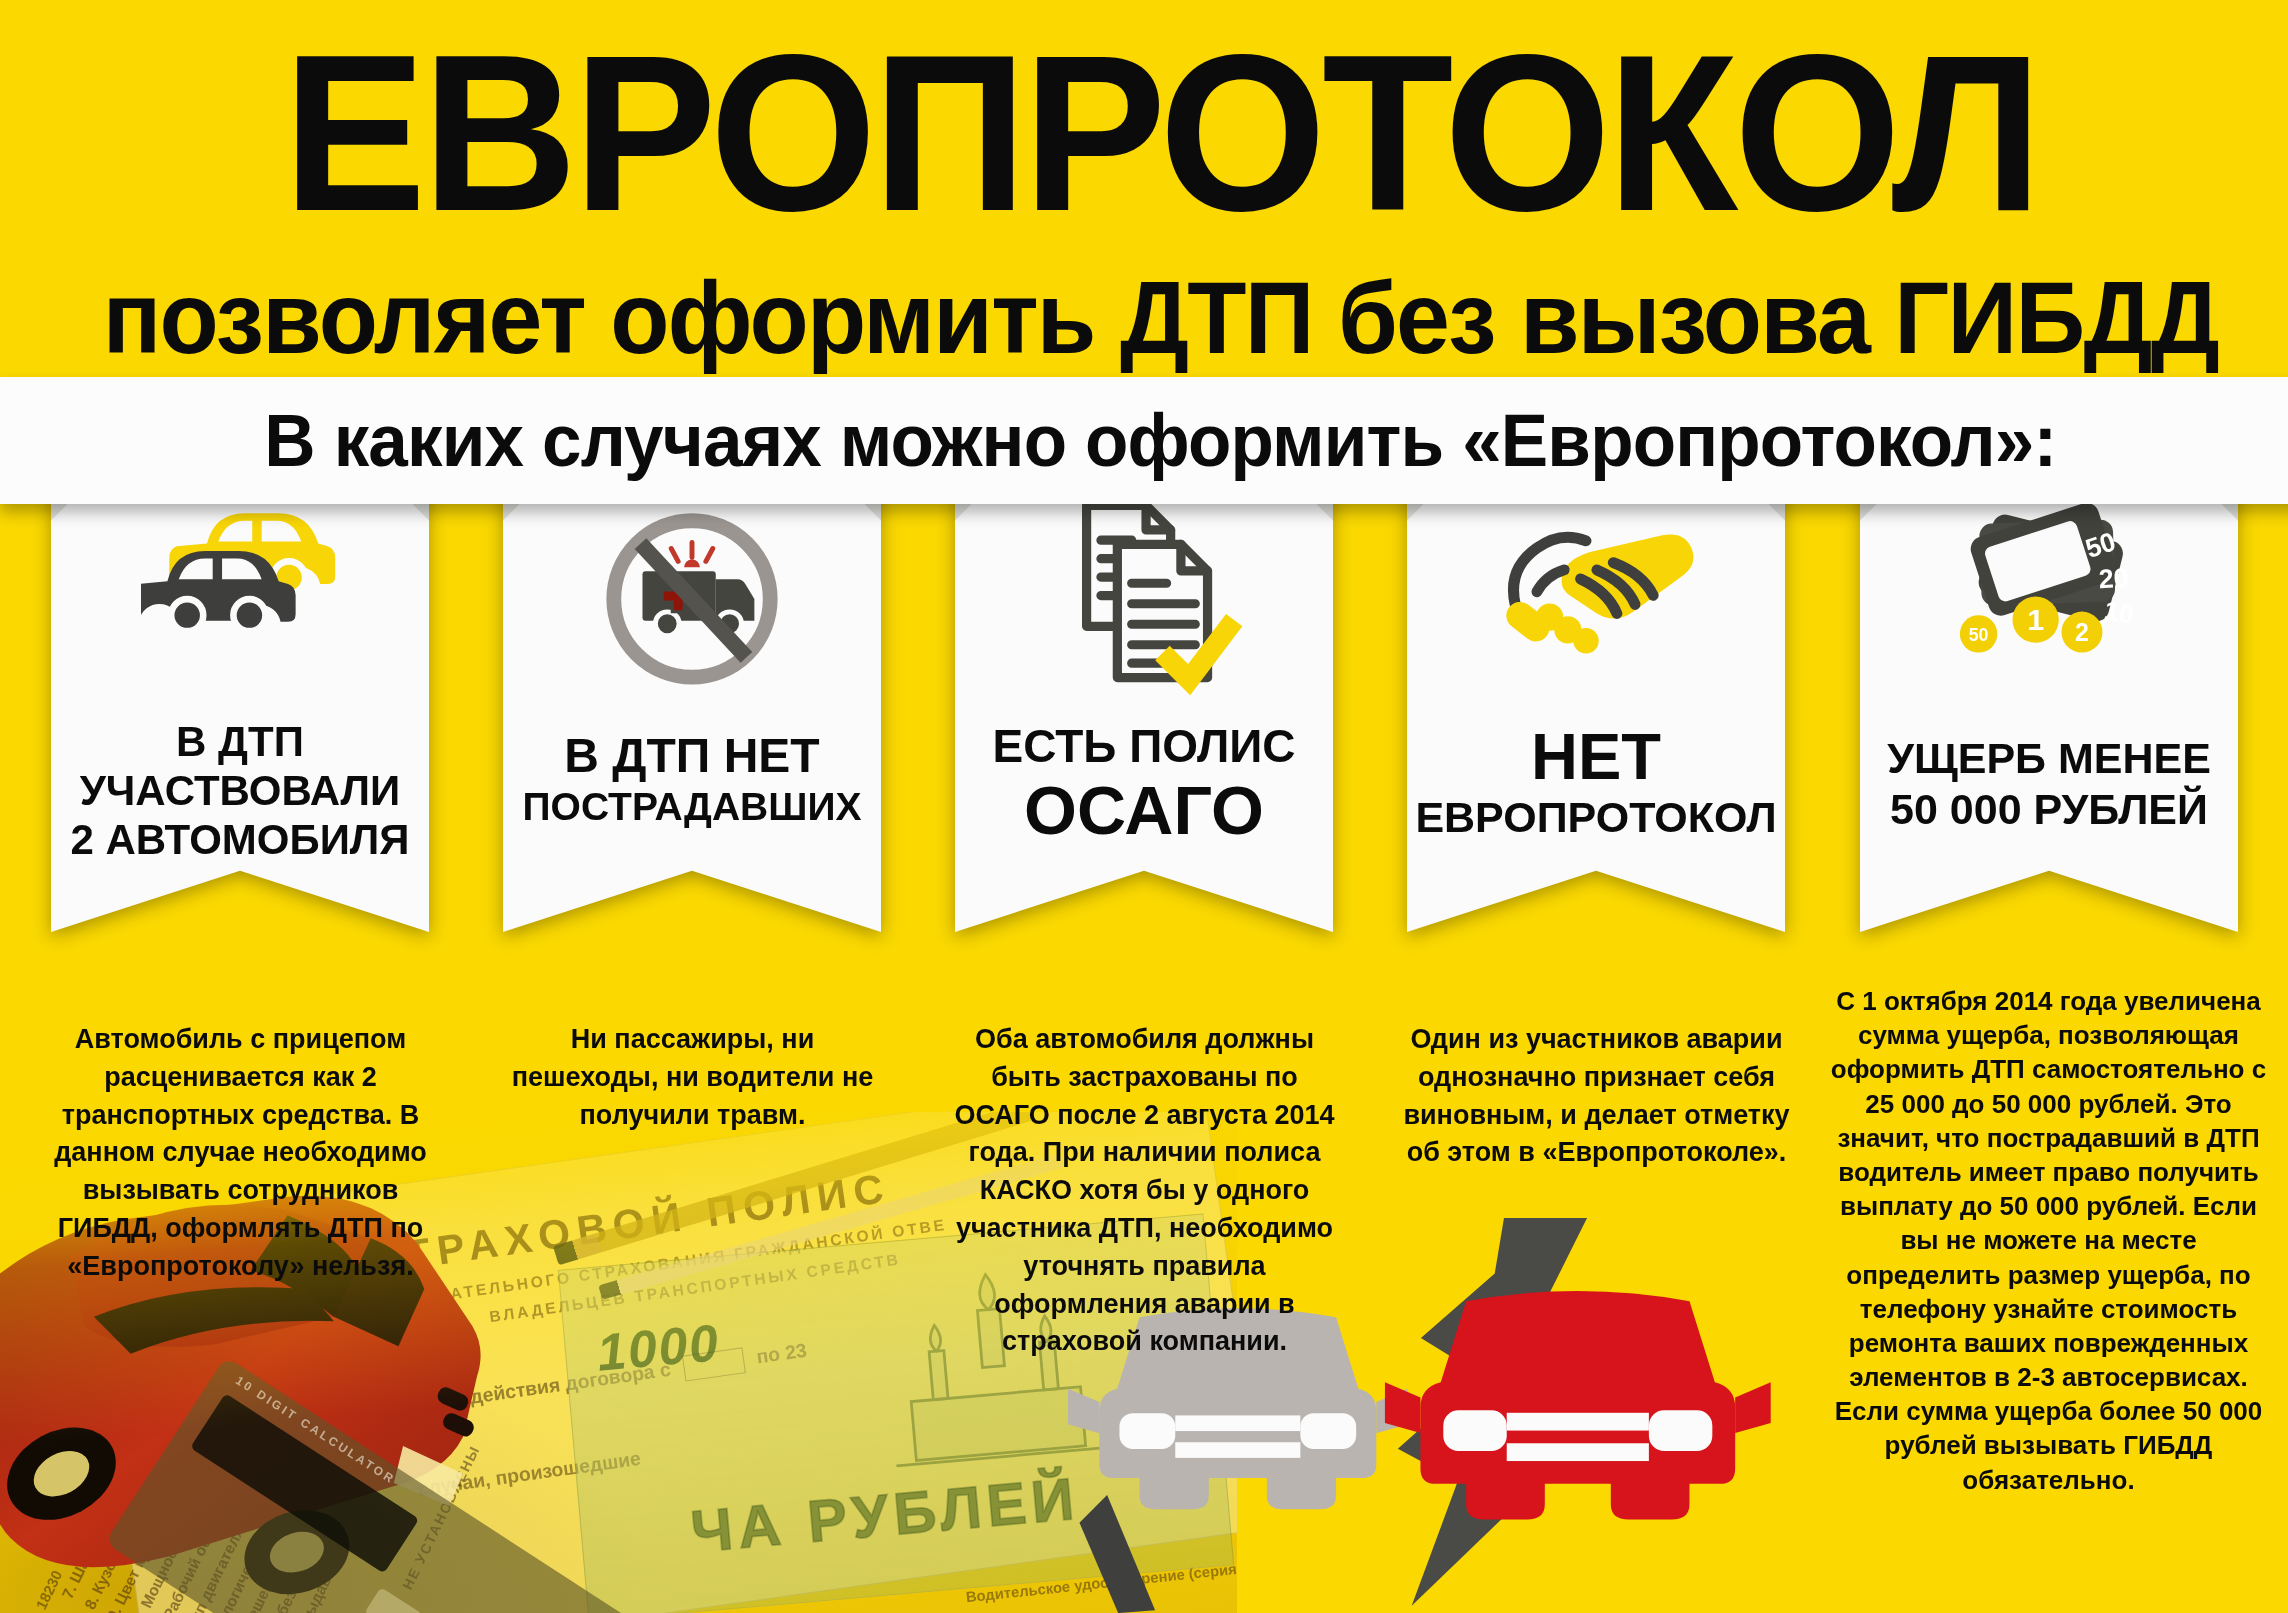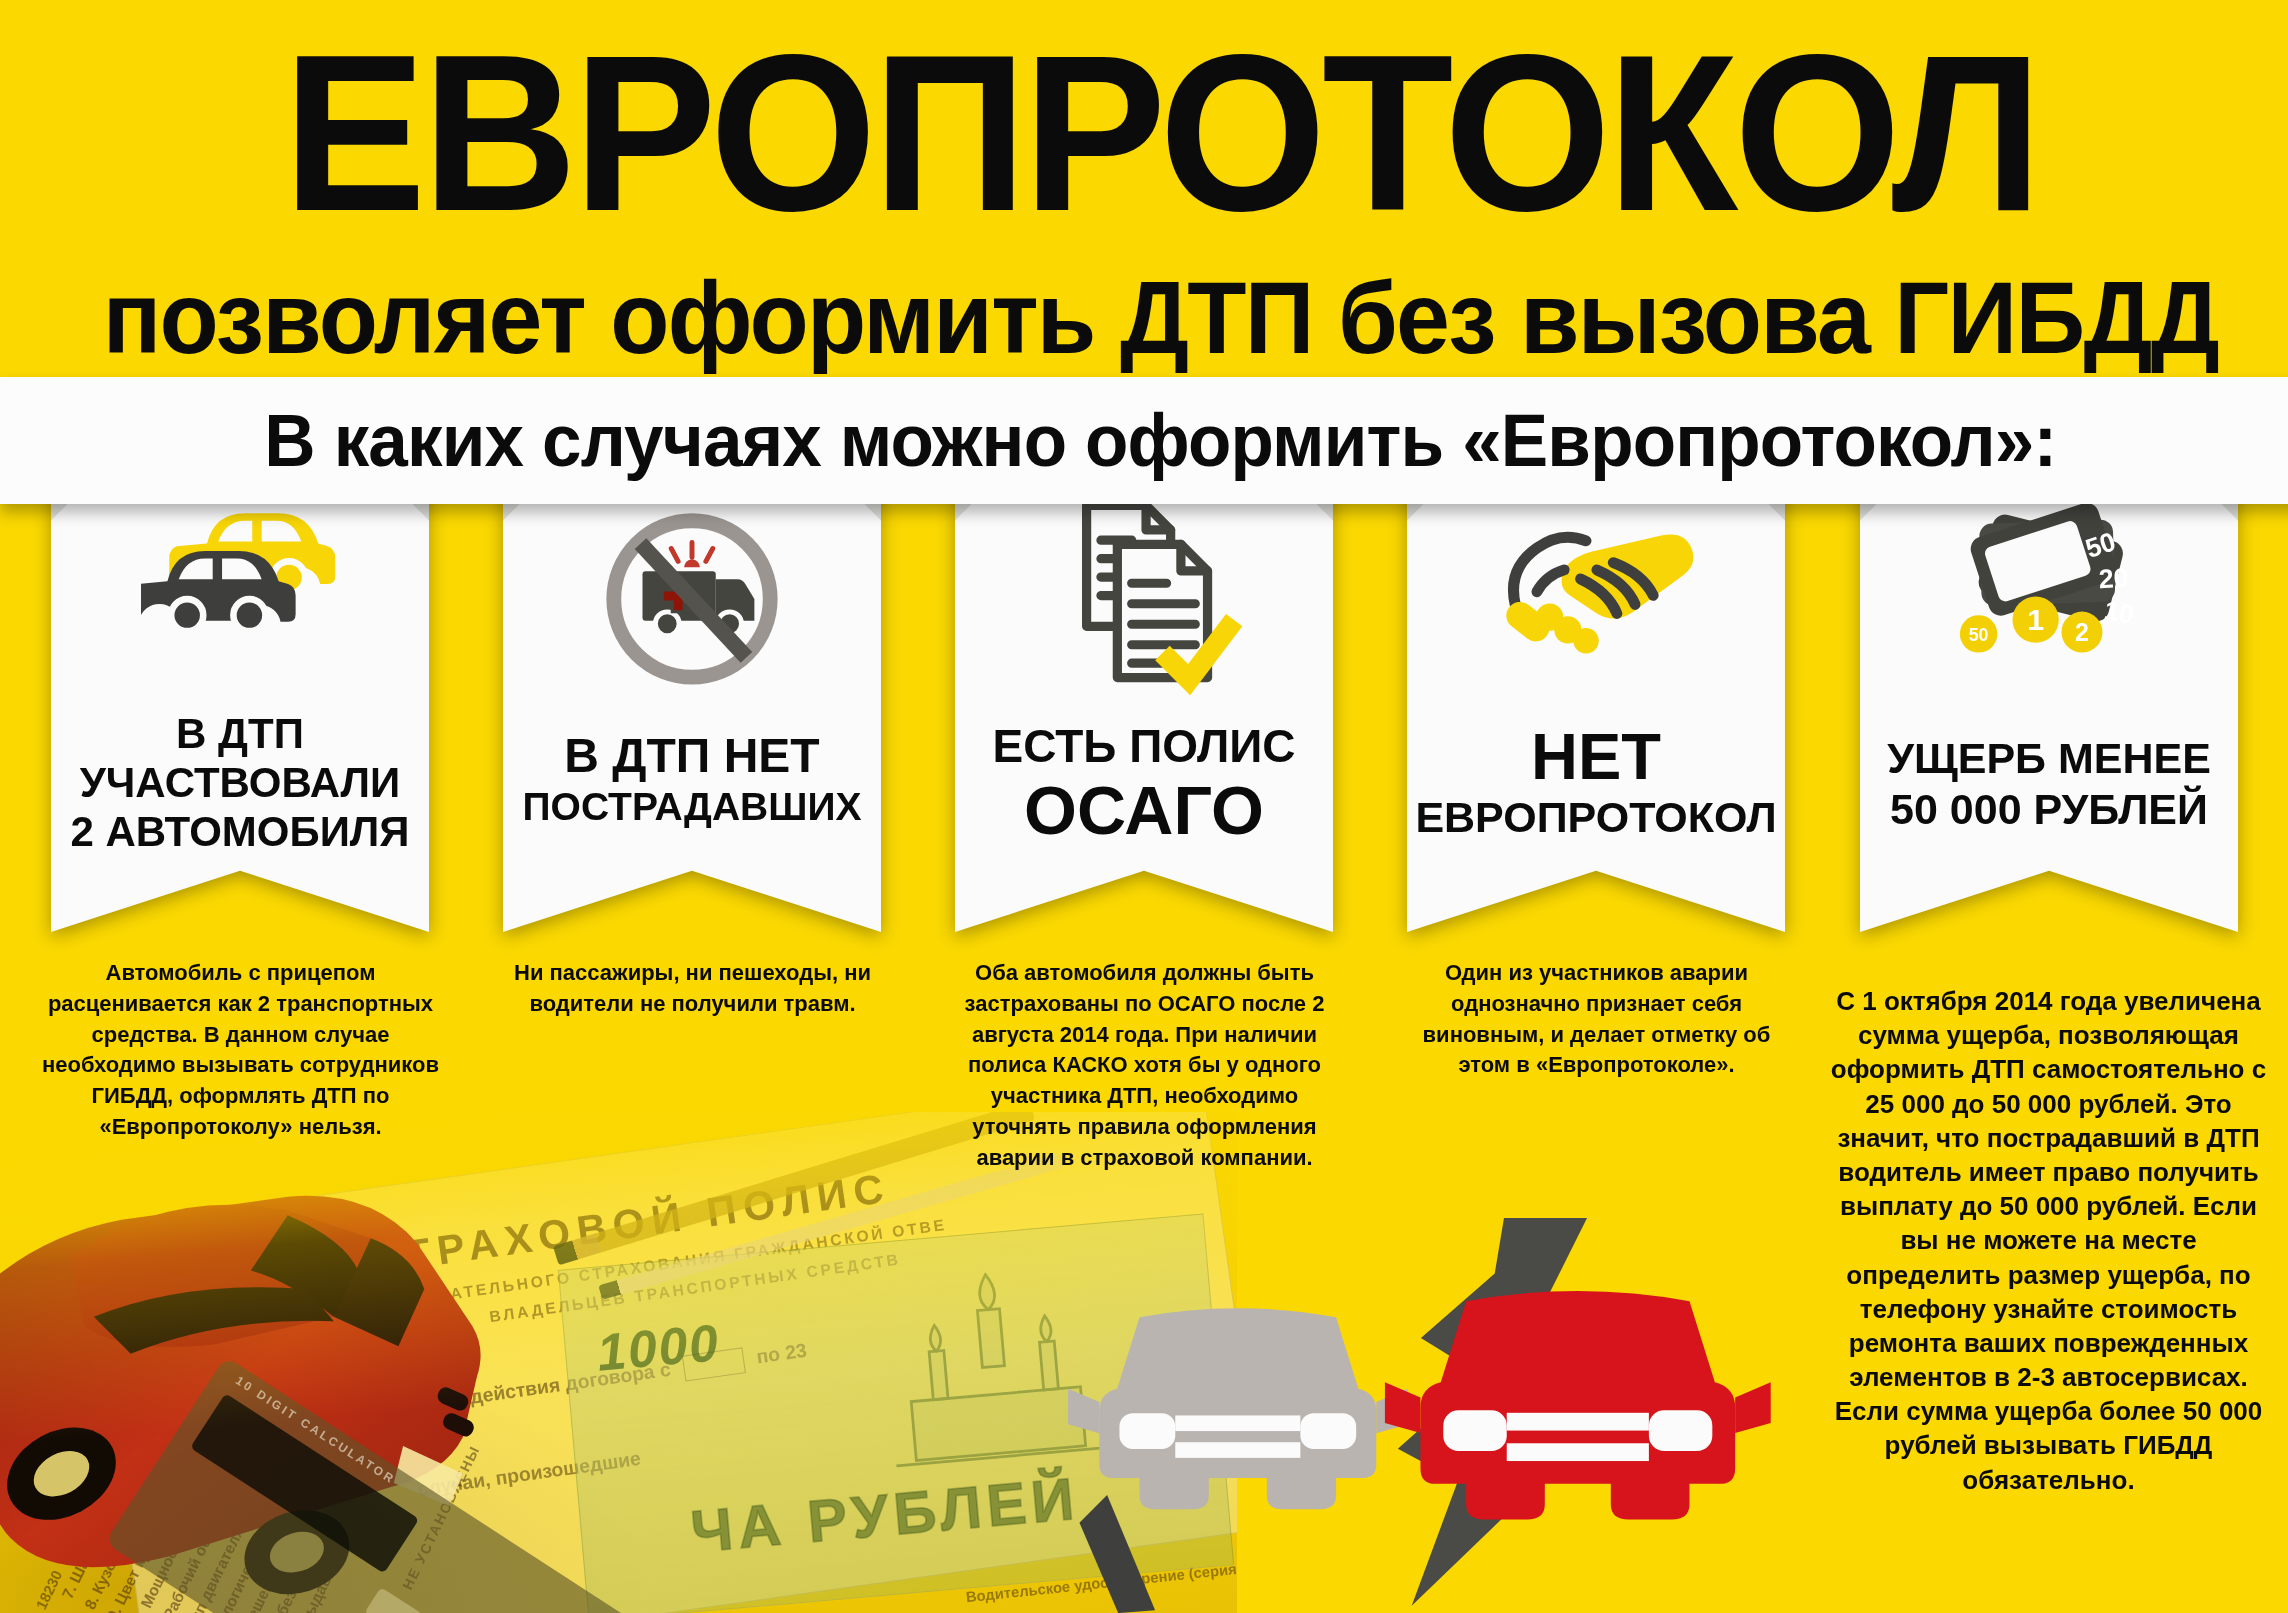--- a/index.html
+++ b/index.html
@@ -32,27 +32,27 @@
   .curl-l,.curl-r{position:absolute; top:24px; width:18.5px; height:18.5px; background:#D9D9D5; opacity:.85;}
   .curl-l{left:0; clip-path:polygon(0 0,100% 0,0 100%);}
   .curl-r{right:0; clip-path:polygon(0 0,100% 0,100% 100%);}
   .icon{position:absolute; left:50%; transform:translateX(-50%);}
   .r1 .icon{top:24px; width:198px}
   .r2 .icon{top:20px; width:198px}
   .r3 .icon{top:13px; width:205px}
   .r4 .icon{top:41px; width:209px}
   .r5 .icon{top:24px; width:205px}
   .rtitle{position:absolute; left:0; width:100%; text-align:center; line-height:1.17;}
-  .r1 .rtitle{bottom:76px}.r2 .rtitle{bottom:102px}.r3 .rtitle{bottom:85px}
+  .r1 .rtitle{bottom:68px}.r2 .rtitle{bottom:102px}.r3 .rtitle{bottom:85px}
   .r4 .rtitle{bottom:90px}.r5 .rtitle{bottom:98px}
   .fs42{font-size:39px}.fs46{font-size:42px}.fs47{font-size:43px}.fs50{font-size:46px}
   .fs52{font-size:48px}.fs70{font-size:65px;line-height:1.05}.fs74{font-size:68px;line-height:1.08}
   
-  .desc{position:absolute; top:936px; width:397px; text-align:center;
-        font-size:22px; line-height:1.4; z-index:6;}
+  .desc{position:absolute; top:994px; width:397px; text-align:center;
+        font-size:27px; line-height:1.4; z-index:6;}
   .d1{left:42px}.d2{left:494px}.d3{left:946px}.d4{left:1398px}
   .d5{left:1827px; width:443px; font-size:26px; line-height:1.315; top:958px;}
   
   .photo{position:absolute; left:0; top:1112px; width:1237px; height:501px; z-index:2; overflow:hidden;
     background:
       radial-gradient(831px 461px at 12% 95%, rgba(120,75,5,0.30), rgba(120,75,5,0) 60%),
       linear-gradient(170deg, rgba(250,216,0,0) 0%, rgba(240,196,10,0.22) 45%, rgba(206,158,14,0.38) 100%);}
   .photo::before{content:""; position:absolute; inset:0; z-index:9; pointer-events:none;
       background:linear-gradient(175deg,#FAD800 0%, rgba(250,216,0,0.78) 9%, rgba(250,216,0,0.30) 26%, rgba(250,216,0,0) 55%);}
   .doc-sheet{position:absolute; left:111px; top:35px; width:1126px; height:461px;

